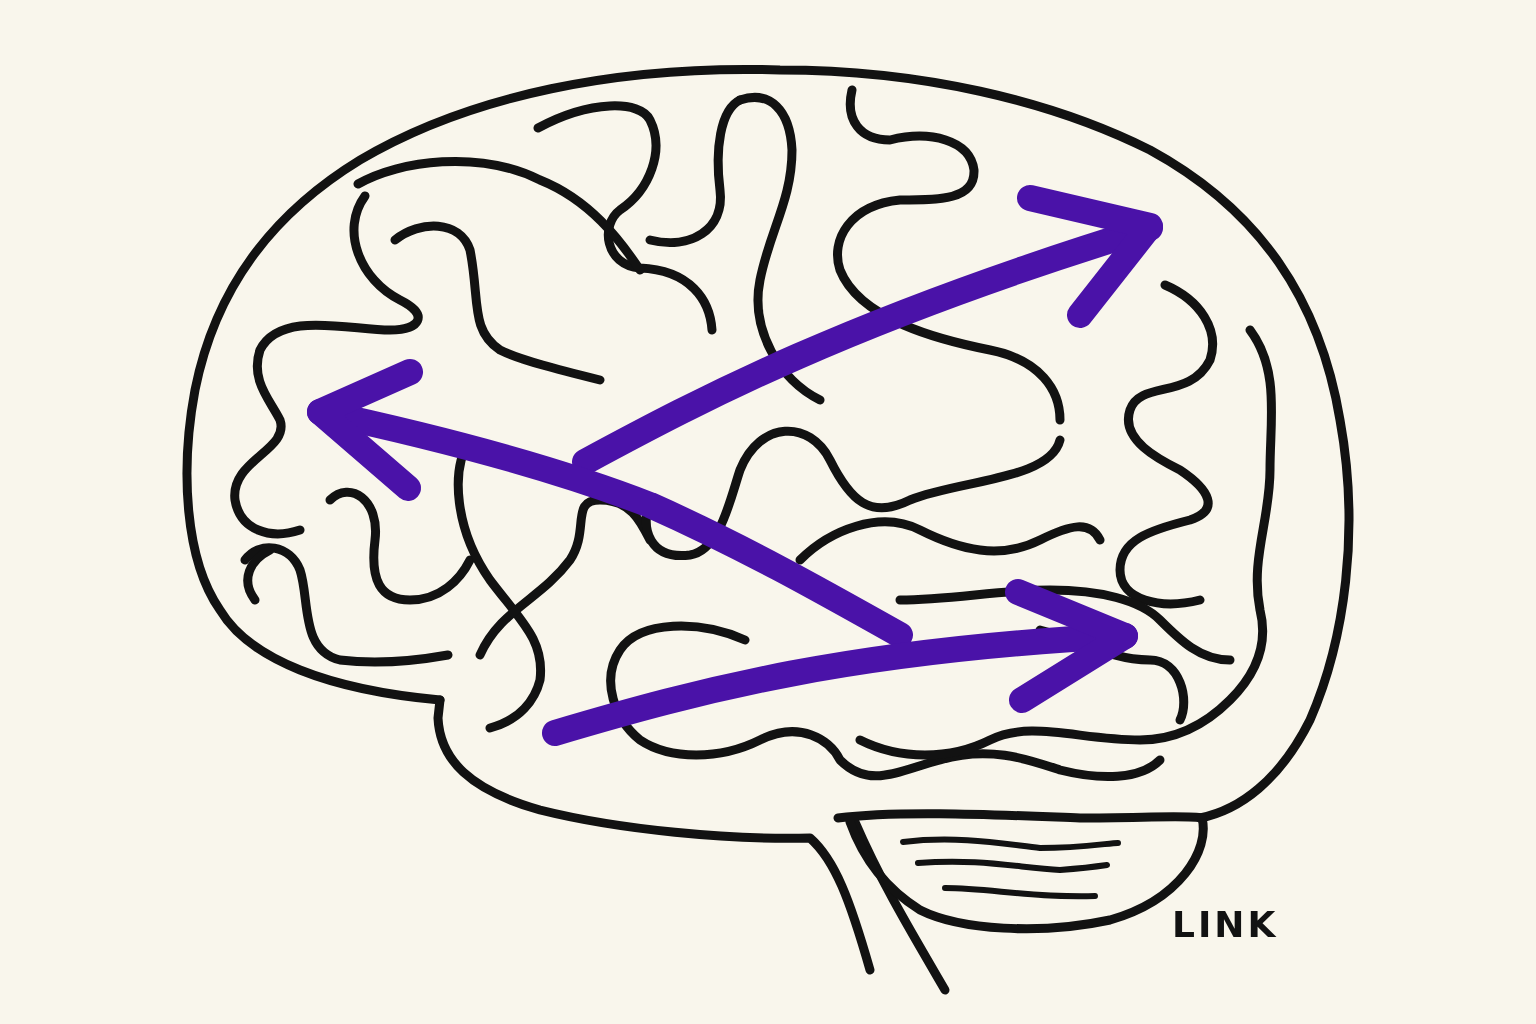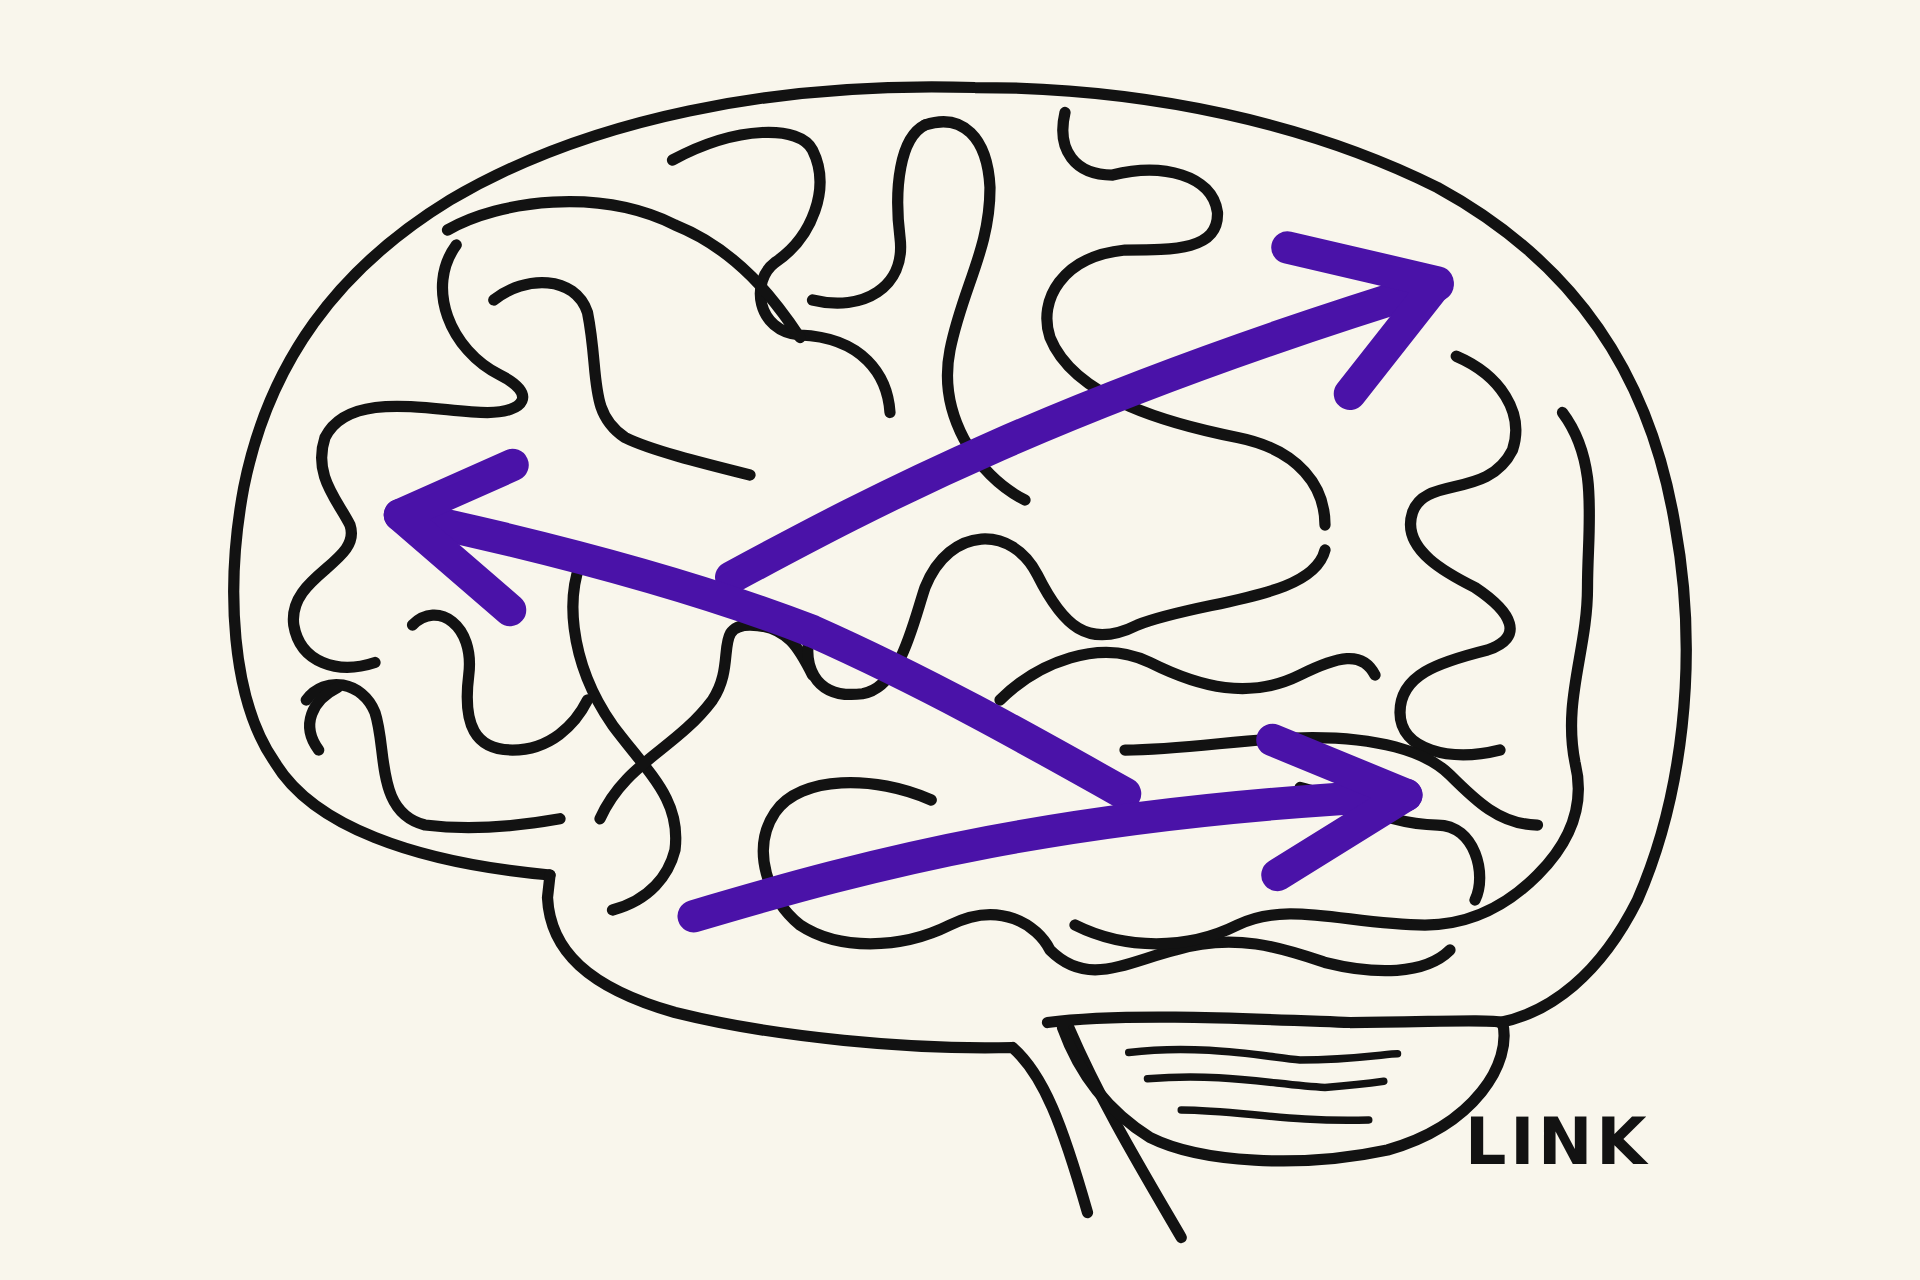--- a/index.html
+++ b/index.html
@@ -6,23 +6,23 @@
     body {
       width: 1536px; height: 1024px; overflow: hidden;
       background: #f9f6ec;
       font-family: "DejaVu Sans", sans-serif;
     }
     #canvas { position: absolute; left: 0; top: 0; width: 1536px; height: 1024px; }
     .ink { fill: none; stroke: #121212; stroke-width: 9; stroke-linecap: round; stroke-linejoin: round; }
     .ink-thin { fill: none; stroke: #121212; stroke-width: 6; stroke-linecap: round; }
     .arrow { fill: none; stroke-width: 26; stroke-linecap: round; stroke-linejoin: round; }
     .signature {
-      position: absolute; left: 1172px; top: 884px;
+      position: absolute; left: 1172px; top: 904px;
       font-family: "DejaVu Sans", sans-serif; font-weight: bold;
-      font-size: 52px; letter-spacing: 3px; color: #141414;
+      font-size: 36px; letter-spacing: 3px; color: #141414;
     }
   </style>
 </head>
 <body style="background: rgb(249, 246, 236);">
 
 <svg id="canvas" viewBox="0 0 1536 1024" xmlns="http://www.w3.org/2000/svg">
   <rect id="bg" x="0" y="0" width="1536" height="1024" fill="#f9f6ec"></rect>
 
   <path class="ink" d="M440 700 C330 690 250 660 220 610 C185 560 180 470 195 390 C215 290 270 215 360 160 C470 95 620 65 780 70 C920 70 1050 100 1150 150 C1260 210 1320 300 1340 420 C1360 530 1345 640 1310 720 C1280 780 1240 810 1200 818" stroke="#121212"></path>
 

